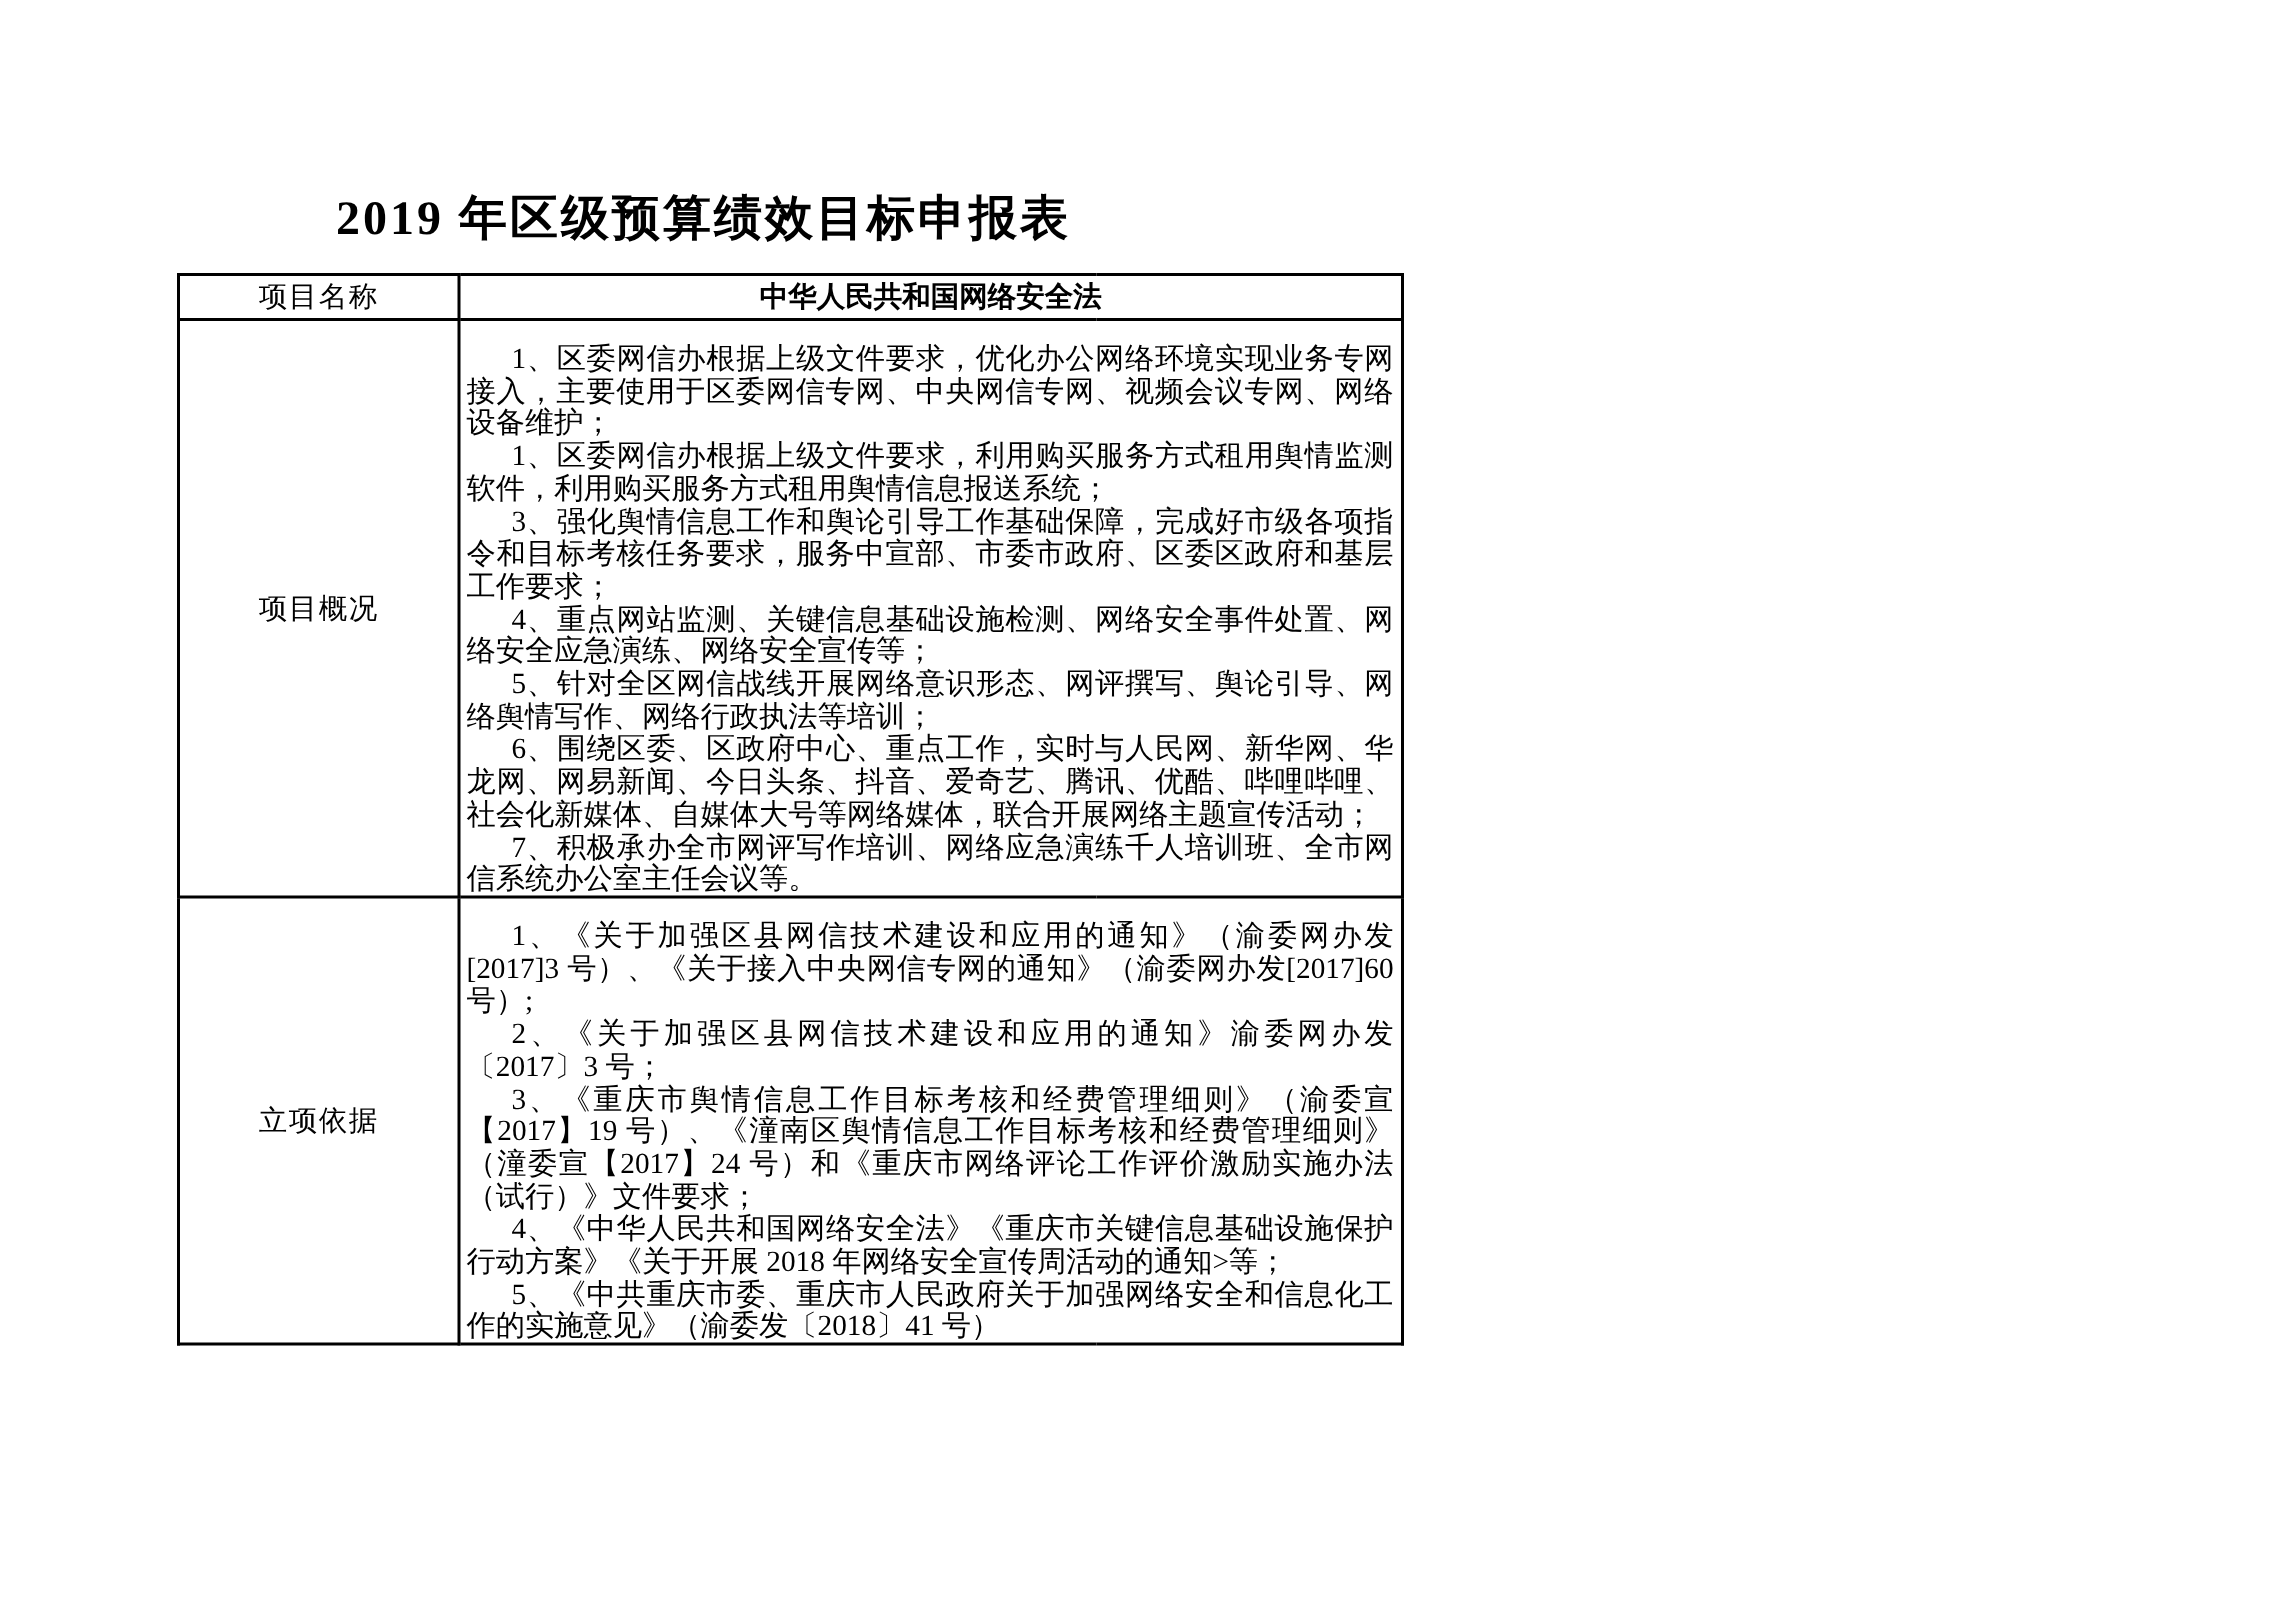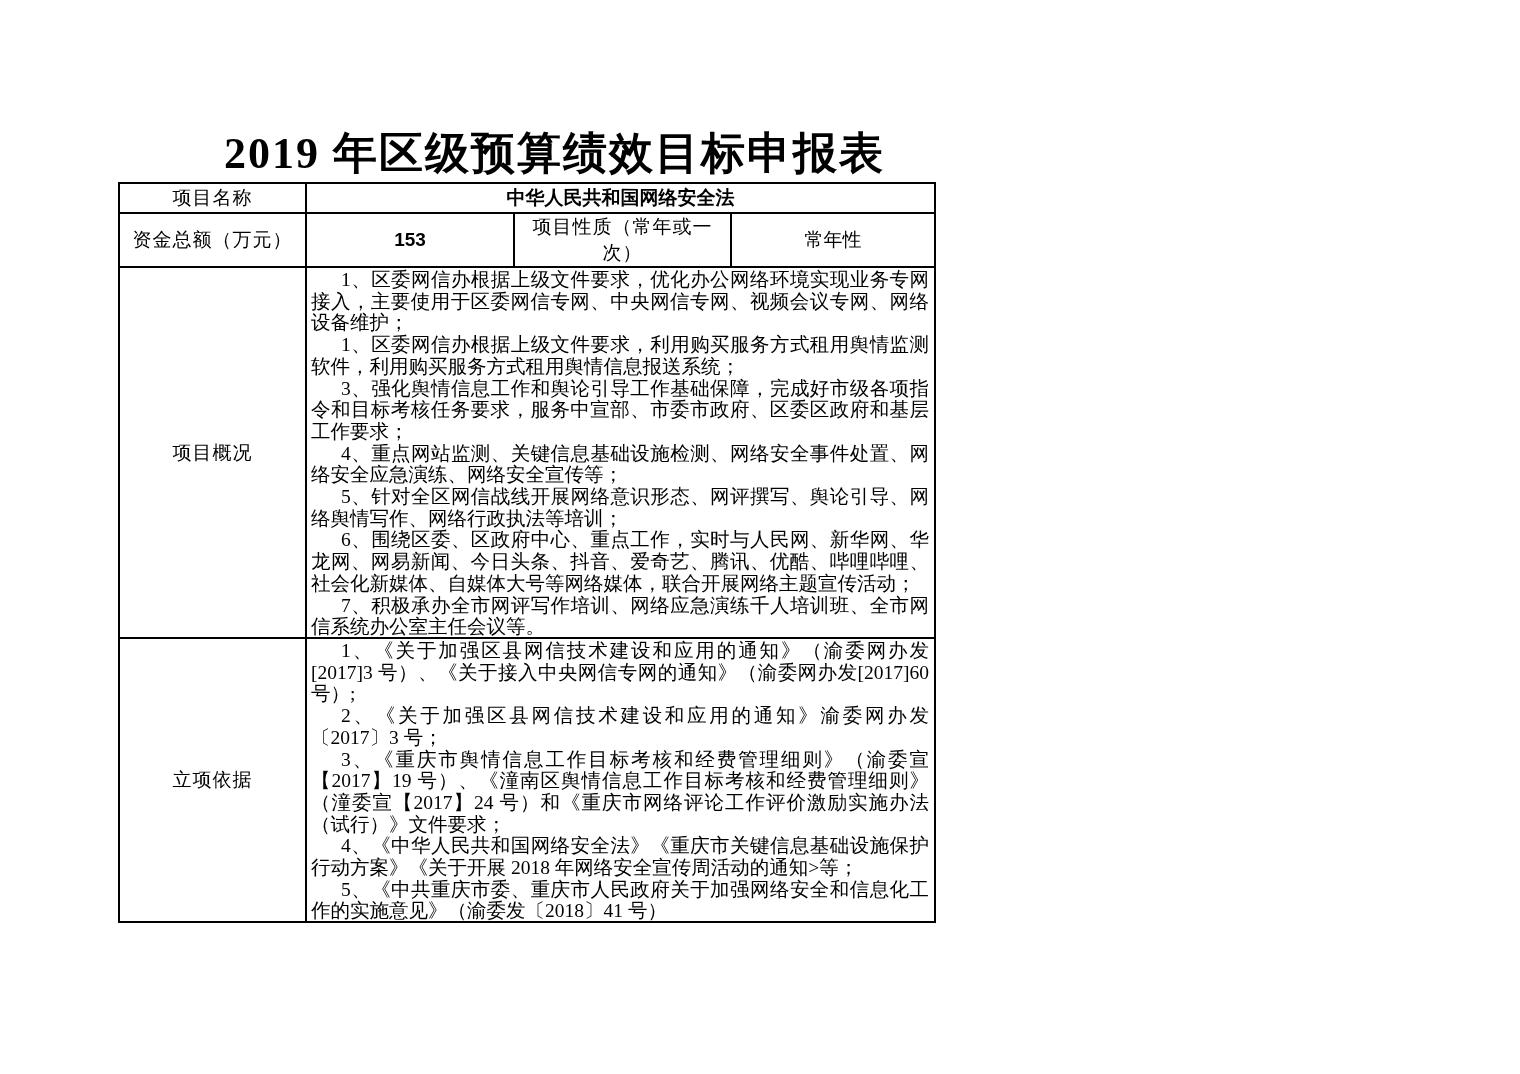--- a/index.html
+++ b/index.html
@@ -14,21 +14,21 @@
     overflow: hidden;
     font-family: "Liberation Serif", "DejaVu Serif", serif;
     color: #000;
   }
   .doc-title {
     position: absolute;
     left: 224px;
     top: 124px;
     margin: 0;
     font-family: "Liberation Serif", "DejaVu Serif", serif;
-    font-size: 44px;
+    font-size: 32px;
     font-weight: bold;
     letter-spacing: 2px;
     white-space: nowrap;
     color: #000;
   }
   table.form-table {
     position: absolute;
     left: 118px;
     top: 182px;
     width: 816px;
@@ -57,21 +57,21 @@
   }
   tr.r-small-1 td { height: 28px; }
   tr.r-small-2 td { height: 28px; }
   tr.r-small-3 td { height: 26px; }
   tr.r-small-4 td { height: 26px; }
   td.content {
     vertical-align: top;
     text-align: left;
   }
   td.content .cellbody {
-    padding: 1px 5px 0 4px;
+    padding: 15px 5px 0 4px;
     overflow: hidden;
     font-family: Liberation Serif, serif;
   }
   td.content .cellbody.overview { height: 368px; }
   td.content .cellbody.basis { height: 281px; }
   td.content p {
     margin: 0;
     text-align: justify;
     text-indent: 30px;
     font-size: 19.5px;
@@ -93,26 +93,20 @@
       <col style="width:217px">
       <col style="width:204px">
     </colgroup>
     <tbody>
       <tr class="r-small-1">
         <td class="label">项目名称</td>
         <td class="bold-value" colspan="3">中华人民共和国网络安全法</td>
       </tr>
 
 
-      <tr class="r-small-3">
-        <td class="label">资金总额（万元）</td>
-        <td class="num">153</td>
-        <td class="label">项目性质（常年或一次）</td>
-        <td>常年性</td>
-      </tr>
 
 
       <tr>
         <td class="label">项目概况</td>
         <td class="content" colspan="3">
           <div class="cellbody overview">
             <p>1、区委网信办根据上级文件要求，优化办公网络环境实现业务专网接入，主要使用于区委网信专网、中央网信专网、视频会议专网、网络设备维护；</p>
             <p>1、区委网信办根据上级文件要求，利用购买服务方式租用舆情监测软件，利用购买服务方式租用舆情信息报送系统；</p>
             <p>3、强化舆情信息工作和舆论引导工作基础保障，完成好市级各项指令和目标考核任务要求，服务中宣部、市委市政府、区委区政府和基层工作要求；</p>
             <p>4、重点网站监测、关键信息基础设施检测、网络安全事件处置、网络安全应急演练、网络安全宣传等；</p>

